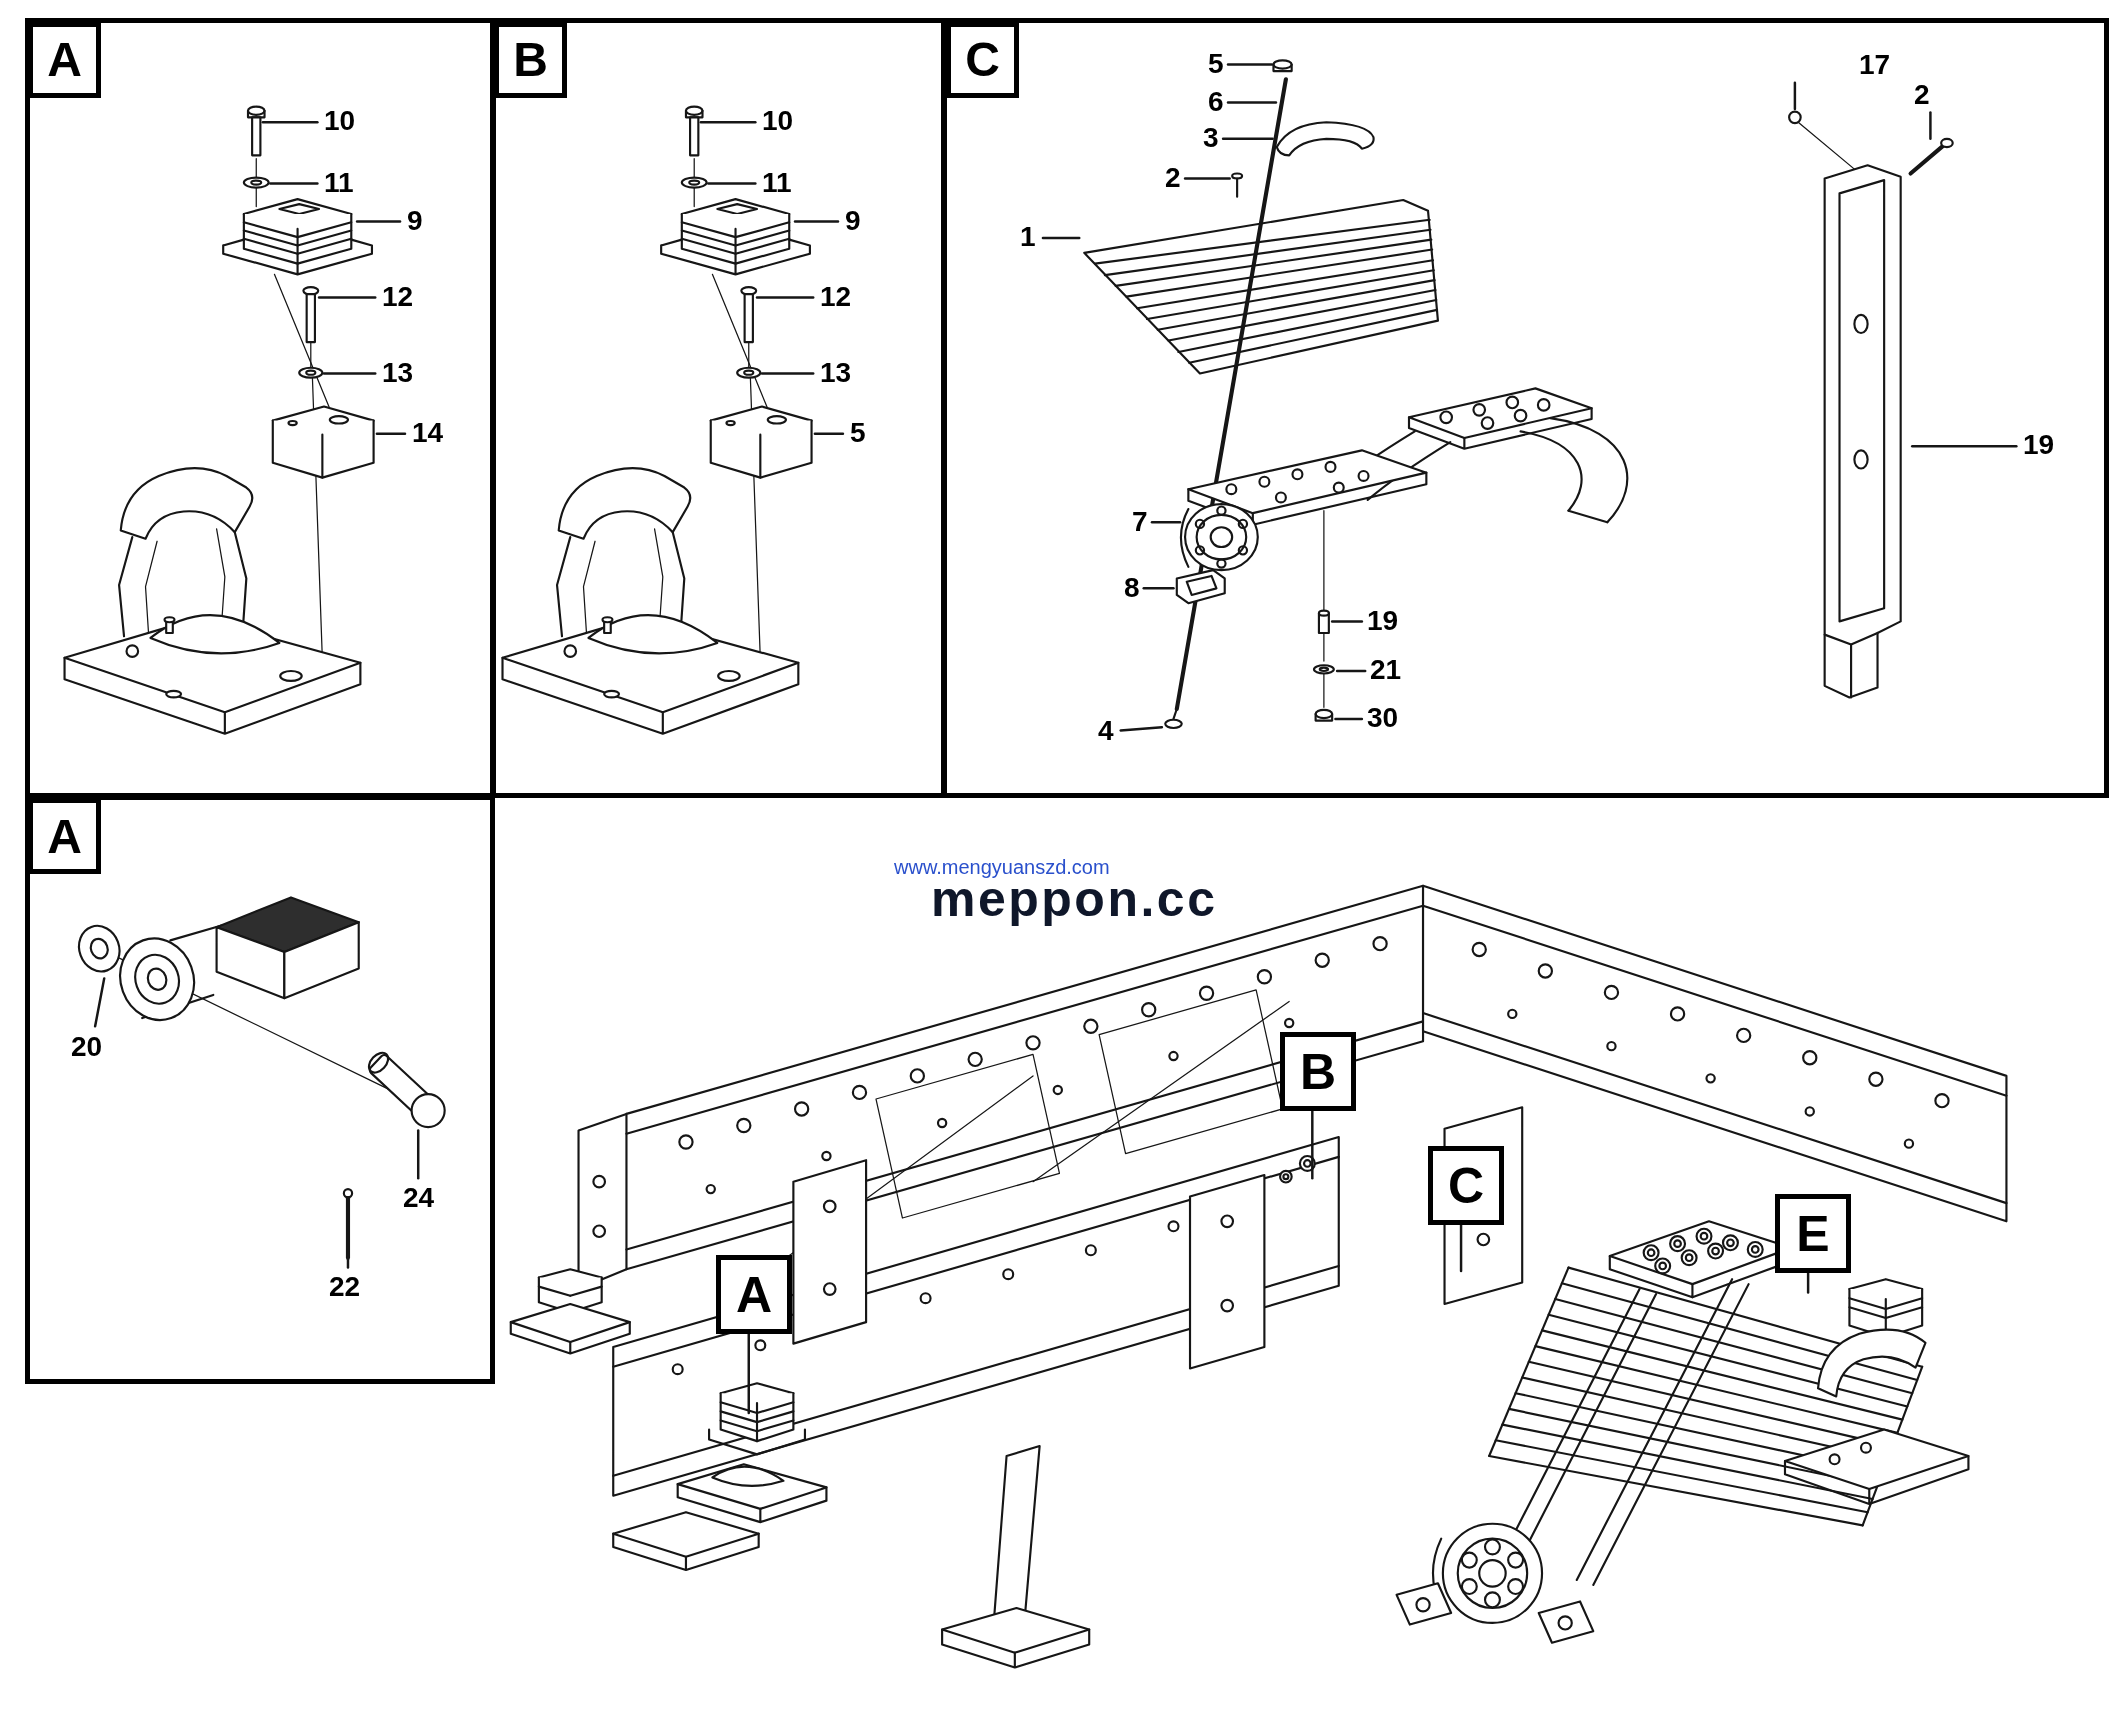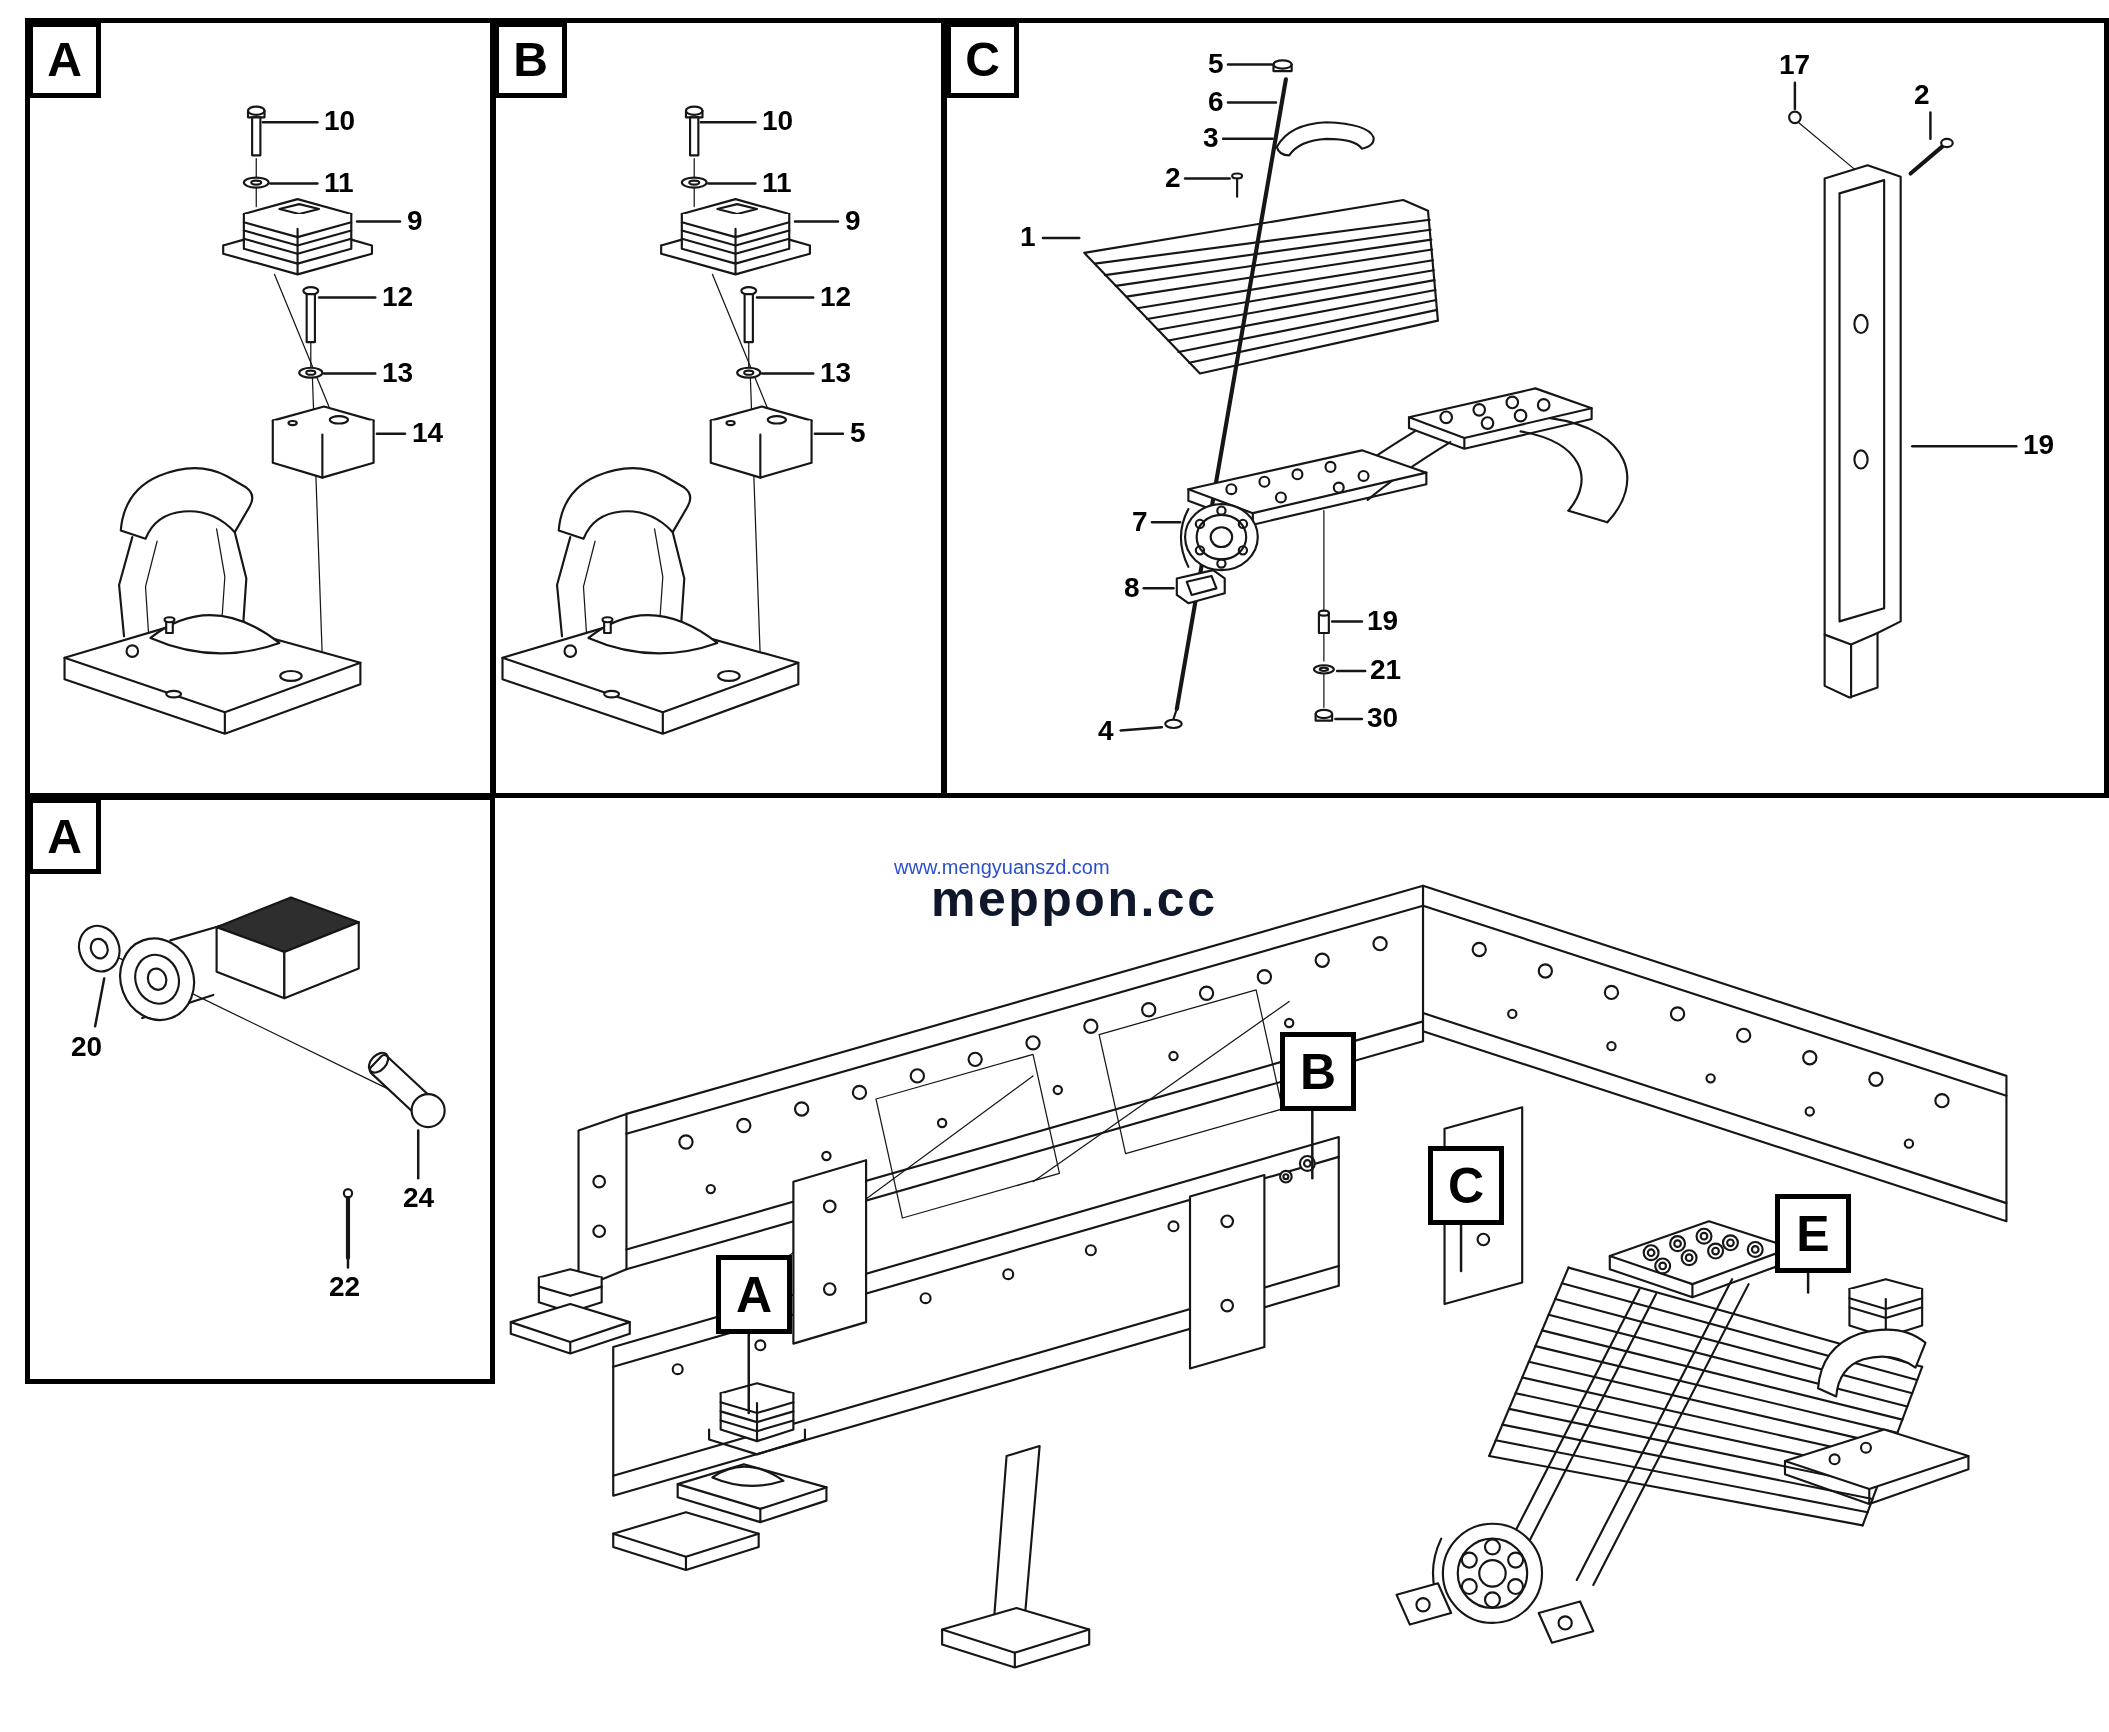--- a/index.html
+++ b/index.html
@@ -474,21 +474,21 @@
   <div class="callout" style="left:1208px;top:88px">6</div>
   <div class="callout" style="left:1203px;top:124px">3</div>
   <div class="callout" style="left:1165px;top:164px">2</div>
   <div class="callout" style="left:1020px;top:223px">1</div>
   <div class="callout" style="left:1132px;top:508px">7</div>
   <div class="callout" style="left:1124px;top:574px">8</div>
   <div class="callout" style="left:1098px;top:717px">4</div>
   <div class="callout" style="left:1367px;top:607px">19</div>
   <div class="callout" style="left:1370px;top:656px">21</div>
   <div class="callout" style="left:1367px;top:704px">30</div>
-  <div class="callout" style="left:1779px;top:51px">17</div>
+  <div class="callout" style="left:1859px;top:51px">17</div>
   <div class="callout" style="left:1914px;top:81px">2</div>
   <div class="callout" style="left:2023px;top:431px">19</div>
 
   <div class="callout" style="left:71px;top:1033px">20</div>
   <div class="callout" style="left:403px;top:1184px">24</div>
   <div class="callout" style="left:329px;top:1273px">22</div>
 
   <div class="ovlabel" style="left:716px;top:1255px">
       <span>A</span>
     </div>

